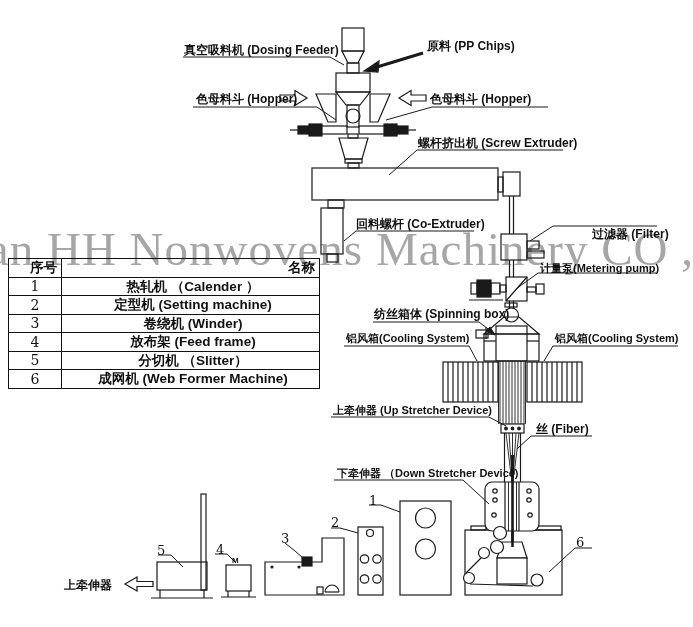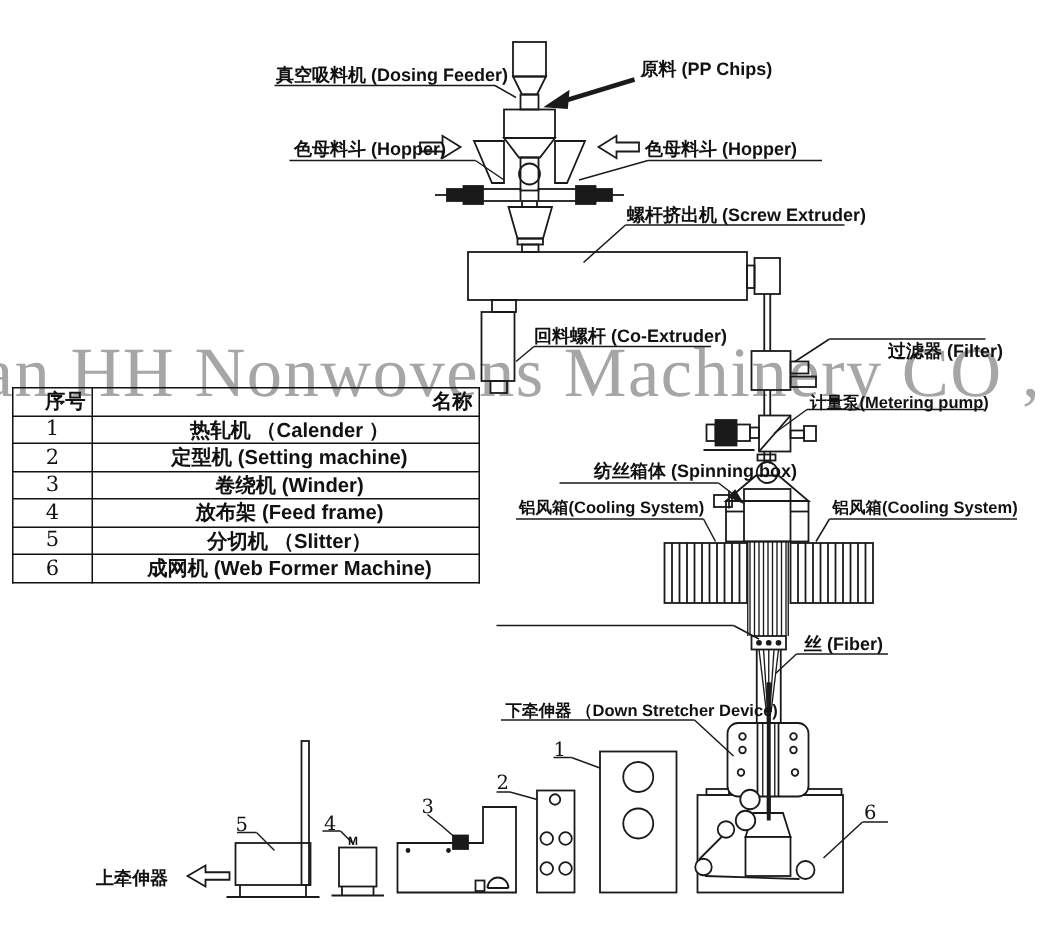--- a/index.html
+++ b/index.html
@@ -294,23 +294,24 @@
   </svg>
 
   <div class="lbl" style="left:184px;top:42px;">真空吸料机 (Dosing Feeder)</div>
   <div class="lbl" style="left:427px;top:38px;">原料 (PP Chips)</div>
   <div class="lbl" style="left:196px;top:91px;">色母料斗 (Hopper)</div>
   <div class="lbl" style="left:430px;top:91px;">色母料斗 (Hopper)</div>
   <div class="lbl" style="left:418px;top:135px;">螺杆挤出机 (Screw Extruder)</div>
   <div class="lbl" style="left:356px;top:216px;">回料螺杆 (Co-Extruder)</div>
   <div class="lbl" style="left:556px;top:226px;margin-left:36px;">过滤器 (Filter)</div>
   <div class="lbl sm" style="left:540px;top:261px;">计量泵(Metering pump)</div>
-  <div class="lbl" style="left:396px;top:306px;">纺丝箱体 (Spinning box)</div>
+  <div class="lbl" style="left:374px;top:306px;">纺丝箱体 (Spinning box)</div>
   <div class="lbl sm" style="left:346px;top:331px;">铝风箱(Cooling System)</div>
   <div class="lbl sm" style="left:555px;top:331px;">铝风箱(Cooling System)</div>
+  <div class="lbl sm" style="left:333px;top:403px;">上牵伸器 (Up Stretcher Device)</div>
   <div class="lbl" style="left:536px;top:421px;">丝 (Fiber)</div>
   <div class="lbl sm" style="left:337px;top:466px;">下牵伸器 （Down Stretcher Device)</div>
   <div class="lbl" style="left:64px;top:577px;">上牵伸器</div>
   <div class="mmark" style="left:232px;top:556px;">M</div>
 
   <div class="num" style="left:369px;top:493px;">1</div>
   <div class="num" style="left:331px;top:515px;">2</div>
   <div class="num" style="left:281px;top:531px;">3</div>
   <div class="num" style="left:216px;top:542px;">4</div>
   <div class="num" style="left:157px;top:543px;">5</div>

